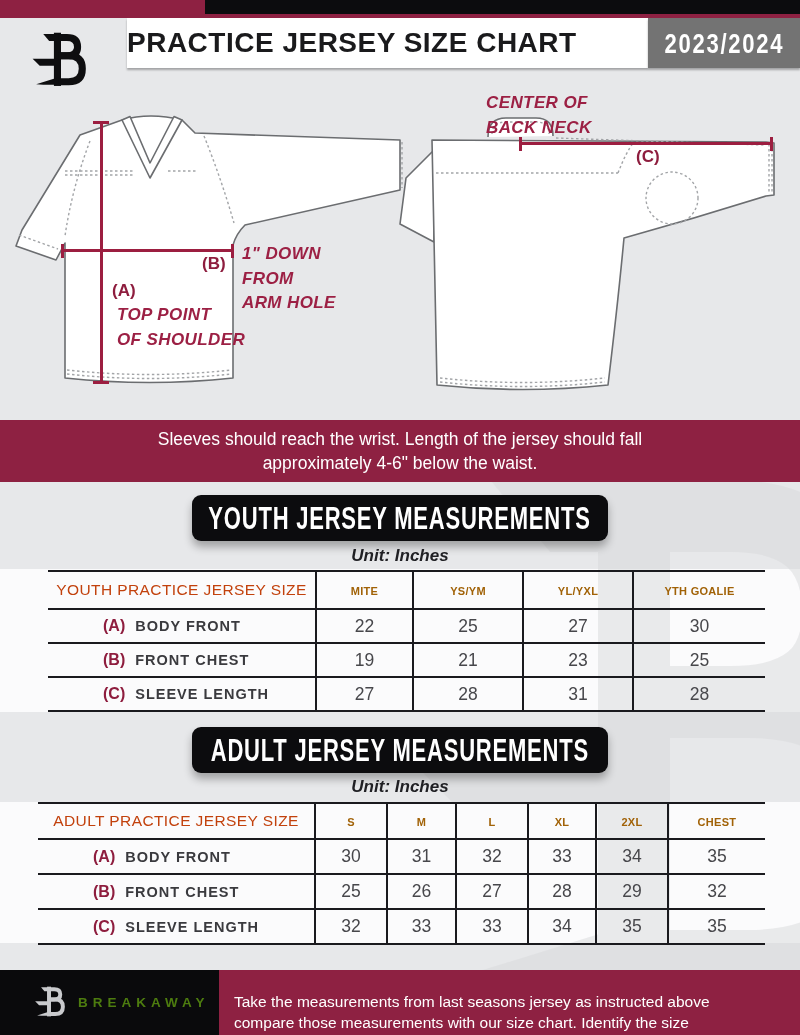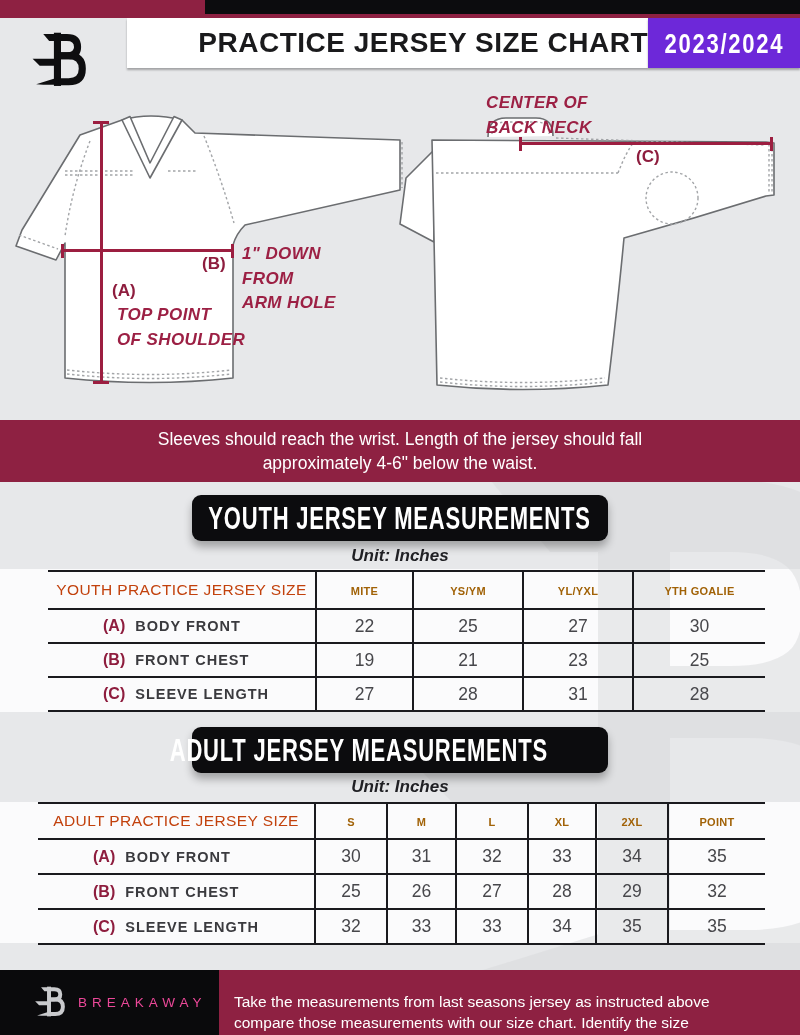--- a/index.html
+++ b/index.html
@@ -13,24 +13,24 @@
   .bg-abadge  { top:712px; height:90px; background:#e7e8ea; }
   .bg-bottom  { top:943px; height:27px; background:#e7e8ea; }
 
   
   .strip-maroon { position:absolute; top:0; left:0; width:800px; height:18px; background:#8e2142; z-index:1; }
   .strip-black  { position:absolute; top:0; left:205px; width:595px; height:14px; background:#0c0c0e; z-index:2; }
 
   
   .logo { position:absolute; top:28px; left:28px; width:66px; height:68px; z-index:3; }
   .title-bar { position:absolute; top:18px; left:127px; width:521px; height:50px; background:#fff;
-               display:flex; align-items:center; justify-content:flex-end; z-index:3;
+               display:flex; align-items:center; justify-content:flex-start; z-index:3;
                box-shadow:0 2px 2px rgba(0,0,0,.3); }
   .title-bar span { font-size:28px; font-weight:700; color:#1a1a1c; letter-spacing:.5px; }
-  .season-badge { position:absolute; top:18px; left:648px; width:152px; height:50px; background:#6d28d9;
+  .season-badge { position:absolute; top:18px; left:648px; width:152px; height:50px; background:#737373;
                   display:flex; align-items:center; justify-content:center; z-index:3;
                   box-shadow:0 2px 2px rgba(0,0,0,.3); }
   .season-badge span { display:inline-block; font-size:26px; font-weight:700; color:#fff;
                        letter-spacing:2px; transform:scale(.85,1.08); white-space:nowrap; }
 
   
   .jersey { position:absolute; z-index:2; }
   .jersey-front { left:8px; top:108px; }
   .jersey-back  { left:396px; top:92px; }
 
@@ -61,21 +61,21 @@
             display:flex; align-items:center; justify-content:center; }
   .notice span { color:#fff; font-size:17.5px; line-height:24px; text-align:center; white-space:pre-line; }
 
   
   .sec-badge { position:absolute; left:50%; transform:translateX(-50%); width:416px; height:46px;
                background:#0c0c0e; border-radius:9px; display:flex; align-items:center; justify-content:center;
                z-index:2; box-shadow:0 6px 9px rgba(0,0,0,.3); }
   .sec-badge span { display:inline-block; color:#fff; font-size:29px; font-weight:700; letter-spacing:1px;
                     transform:scale(.76,1.06); white-space:nowrap; }
   .badge-youth { top:495px; }
-  .badge-adult { top:727px;justify-content:flex-end; }
+  .badge-adult { top:727px; }
   .unit { position:absolute; left:0; width:800px; text-align:center; z-index:2;
           font-size:17px; font-style:italic; font-weight:700; color:#202024; }
   .unit-youth { top:546px; }
   .unit-adult { top:777px; }
 
   
   table { position:absolute; border-collapse:collapse; table-layout:fixed; z-index:2; }
   .tbl-youth { left:48px; top:570px; width:717px; }
   .tbl-adult { left:38px; top:802px; width:727px; }
   tr { border-top:2.2px solid #1a1a1e; }
@@ -91,21 +91,21 @@
   td.lbl .key { font-size:16px; font-weight:700; color:#8e1d3e; margin-right:10px; }
   td.lbl .rlabel { font-size:14.5px; font-weight:700; color:#3a3a3e; letter-spacing:1px; }
 
   
   .watermark { position:absolute; left:370px; top:420px; width:600px; height:690px; z-index:1; opacity:.5; }
 
   
   .footer { position:absolute; top:970px; left:0; width:800px; height:65px; z-index:5; display:flex; }
   .footer-brand { width:219px; height:100%; background:#0a0a0c; display:flex; align-items:center; padding-left:34px; }
   .footer-brand svg { width:34px; height:38px; }
-  .brand-name { color:#ec4899; font-size:13.5px; font-weight:400; letter-spacing:5px; margin-left:10px;text-align:right; }
+  .brand-name { color:#4d7c0f; font-size:13.5px; font-weight:700; letter-spacing:5px; margin-left:10px;text-align:right; }
   .footer-text { flex:1; background:#8e2142; display:flex; align-items:center; padding-left:15px; }
   .footer-text span { color:#fff; font-size:15.5px; line-height:21px; white-space:pre-line;margin-top:40px; }
 
   svg .outline { stroke:#6b6d70; stroke-width:1.6; fill:#fff; stroke-linejoin:round; }
   svg .stitch { stroke:#a3a5a8; stroke-width:1.4; fill:none; stroke-dasharray:2.5 2.5; }
 </style>
 </head>
 <body>
 
 <div class="page">
@@ -271,21 +271,21 @@
         <col style="width:97px">
       </colgroup>
     <tbody>
         <tr class="head">
       <th><span class="h1">ADULT PRACTICE JERSEY SIZE</span></th>
       <th><span class="hs">S</span></th>
       <th><span class="hs">M</span></th>
       <th><span class="hs">L</span></th>
       <th><span class="hs">XL</span></th>
       <th><span class="hs">2XL</span></th>
-      <th><span class="hs">POINT</span></th>
+      <th><span class="hs">CHEST</span></th>
     </tr>
     <tr class="data">
       <td class="lbl"><span class="key">(A)</span><span class="rlabel">BODY FRONT</span></td>
       <td><span class="num">30</span></td>
       <td><span class="num">31</span></td>
       <td><span class="num">32</span></td>
       <td><span class="num">33</span></td>
       <td><span class="num">34</span></td>
       <td><span class="num">35</span></td>
     </tr>

